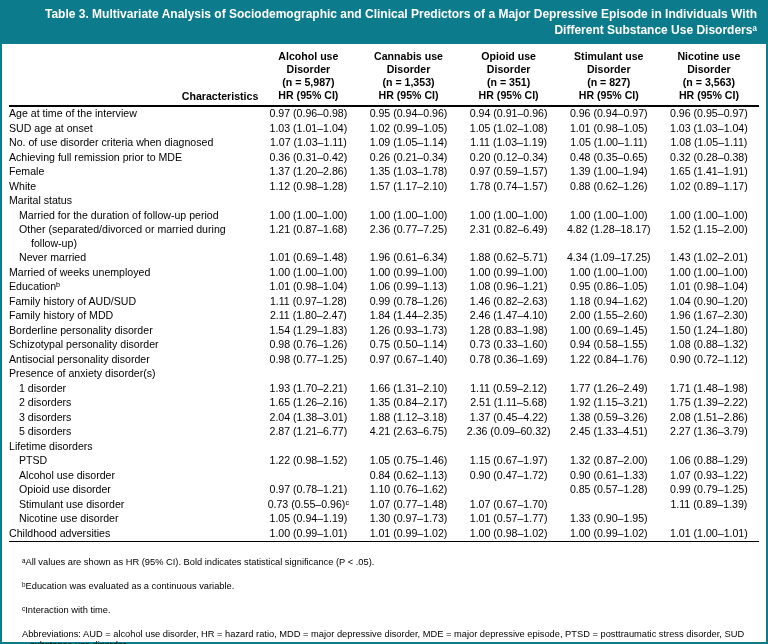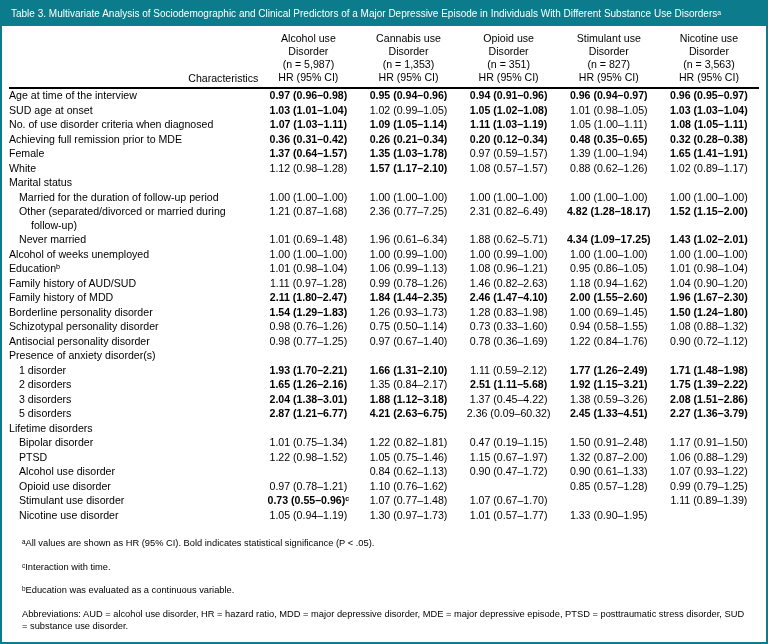--- a/index.html
+++ b/index.html
@@ -7,36 +7,36 @@
   body{
     width:768px;height:644px;overflow:hidden;background:#ffffff;
     font-family:"Liberation Sans",sans-serif;color:#000;
   }
   .frame{
     box-sizing:border-box;width:768px;height:644px;
     border:2px solid var(--teal);background:#fff;
     display:flex;flex-direction:column;
   }
   .title-bar{
-    background:var(--teal);color:#fff;font-weight:normal;
-    font-size:10px;line-height:1.3;padding:5px 9px 6px;
+    background:var(--teal);color:#fff;font-weight:bold;
+    font-size:12px;line-height:1.3;padding:5px 9px 6px;text-align:right;
   }
   .main{padding:3px 7px 0 7px;flex:1;}
   table{width:100%;border-collapse:collapse;font-size:10.6px;}
   thead th{
-    vertical-align:bottom;font-weight:normal;padding:3px 0 3px;
+    vertical-align:bottom;font-weight:bold;padding:3px 0 3px;
     border-bottom:2px solid #000;
   }
   th.char-th{text-align:right;width:248px;padding-left:1px;}
   th.col-th{text-align:center;line-height:1.22;width:100px;}
   tbody td{line-height:13.5px;padding:0.5px 0;vertical-align:top;}
   td.label{text-align:left;padding-right:4px;margin-top:10px;}
   td.label.ind{padding-left:22px;text-indent:-12px;}
   td.val{text-align:center;white-space:nowrap;}
-  td.b{font-weight:bold;}
+  td.b{font-weight:normal;}
   tbody tr.last td{border-bottom:1.5px solid #000;}
   .footnotes{font-size:9.3px;line-height:1.28;padding:3px 1px 4px;}
   .footnotes div{margin:12px;}
 </style>
 </head>
 <body>
 
 <div class="frame">
   <div class="title-bar">
     <span>Table 3. Multivariate Analysis of Sociodemographic and Clinical Predictors of a Major Depressive Episode in Individuals With Different Substance Use Disordersᵃ</span>
@@ -106,31 +106,31 @@
           <tr>
             <td class="label">Achieving full remission prior to MDE</td>
             <td class="val b">0.36 (0.31–0.42)</td>
             <td class="val b">0.26 (0.21–0.34)</td>
             <td class="val b">0.20 (0.12–0.34)</td>
             <td class="val b">0.48 (0.35–0.65)</td>
             <td class="val b">0.32 (0.28–0.38)</td>
           </tr>
           <tr>
             <td class="label">Female</td>
-            <td class="val b">1.37 (0.64–1.57)</td>
+            <td class="val b">1.37 (1.20–2.86)</td>
             <td class="val b">1.35 (1.03–1.78)</td>
             <td class="val">0.97 (0.59–1.57)</td>
             <td class="val">1.39 (1.00–1.94)</td>
             <td class="val b">1.65 (1.41–1.91)</td>
           </tr>
           <tr>
             <td class="label">White</td>
             <td class="val">1.12 (0.98–1.28)</td>
             <td class="val b">1.57 (1.17–2.10)</td>
-            <td class="val">1.08 (0.57–1.57)</td>
+            <td class="val">1.78 (0.74–1.57)</td>
             <td class="val">0.88 (0.62–1.26)</td>
             <td class="val">1.02 (0.89–1.17)</td>
           </tr>
           <tr>
             <td class="label" colspan="6">Marital status</td>
           </tr>
           <tr>
             <td class="label ind">Married for the duration of follow-up period</td>
             <td class="val">1.00 (1.00–1.00)</td>
             <td class="val">1.00 (1.00–1.00)</td>
@@ -148,21 +148,21 @@
           </tr>
           <tr>
             <td class="label ind">Never married</td>
             <td class="val">1.01 (0.69–1.48)</td>
             <td class="val">1.96 (0.61–6.34)</td>
             <td class="val">1.88 (0.62–5.71)</td>
             <td class="val b">4.34 (1.09–17.25)</td>
             <td class="val b">1.43 (1.02–2.01)</td>
           </tr>
           <tr>
-            <td class="label">Alcohol of weeks unemployed</td>
+            <td class="label">Married of weeks unemployed</td>
             <td class="val">1.00 (1.00–1.00)</td>
             <td class="val">1.00 (0.99–1.00)</td>
             <td class="val">1.00 (0.99–1.00)</td>
             <td class="val">1.00 (1.00–1.00)</td>
             <td class="val">1.00 (1.00–1.00)</td>
           </tr>
           <tr>
             <td class="label">Educationᵇ</td>
             <td class="val">1.01 (0.98–1.04)</td>
             <td class="val">1.06 (0.99–1.13)</td>
@@ -242,28 +242,20 @@
             <td class="val b">2.87 (1.21–6.77)</td>
             <td class="val b">4.21 (2.63–6.75)</td>
             <td class="val">2.36 (0.09–60.32)</td>
             <td class="val b">2.45 (1.33–4.51)</td>
             <td class="val b">2.27 (1.36–3.79)</td>
           </tr>
           <tr>
             <td class="label" colspan="6">Lifetime disorders</td>
           </tr>
           <tr>
-            <td class="label ind">Bipolar disorder</td>
-            <td class="val">1.01 (0.75–1.34)</td>
-            <td class="val">1.22 (0.82–1.81)</td>
-            <td class="val">0.47 (0.19–1.15)</td>
-            <td class="val">1.50 (0.91–2.48)</td>
-            <td class="val">1.17 (0.91–1.50)</td>
-          </tr>
-          <tr>
             <td class="label ind">PTSD</td>
             <td class="val">1.22 (0.98–1.52)</td>
             <td class="val">1.05 (0.75–1.46)</td>
             <td class="val">1.15 (0.67–1.97)</td>
             <td class="val">1.32 (0.87–2.00)</td>
             <td class="val">1.06 (0.88–1.29)</td>
           </tr>
           <tr>
             <td class="label ind">Alcohol use disorder</td>
             <td class="val"></td>
@@ -289,22 +281,30 @@
             <td class="val">1.11 (0.89–1.39)</td>
           </tr>
           <tr>
             <td class="label ind">Nicotine use disorder</td>
             <td class="val">1.05 (0.94–1.19)</td>
             <td class="val">1.30 (0.97–1.73)</td>
             <td class="val">1.01 (0.57–1.77)</td>
             <td class="val">1.33 (0.90–1.95)</td>
             <td class="val"></td>
           </tr>
+          <tr class="last">
+            <td class="label">Childhood adversities</td>
+            <td class="val">1.00 (0.99–1.01)</td>
+            <td class="val">1.01 (0.99–1.02)</td>
+            <td class="val">1.00 (0.98–1.02)</td>
+            <td class="val">1.00 (0.99–1.02)</td>
+            <td class="val b">1.01 (1.00–1.01)</td>
+          </tr>
         </tbody>
     </table>
     <div class="footnotes">
         <div>ᵃAll values are shown as HR (95% CI). Bold indicates statistical significance (P &lt; .05).</div>
+        <div>ᵇEducation was evaluated as a continuous variable.</div>
         <div>ᶜInteraction with time.</div>
-        <div>ᵇEducation was evaluated as a continuous variable.</div>
         <div>Abbreviations: AUD = alcohol use disorder, HR = hazard ratio, MDD = major depressive disorder, MDE = major depressive episode, PTSD = posttraumatic stress disorder, SUD = substance use disorder.</div>
       </div>
   </div>
 </div>
 
 </body></html>

